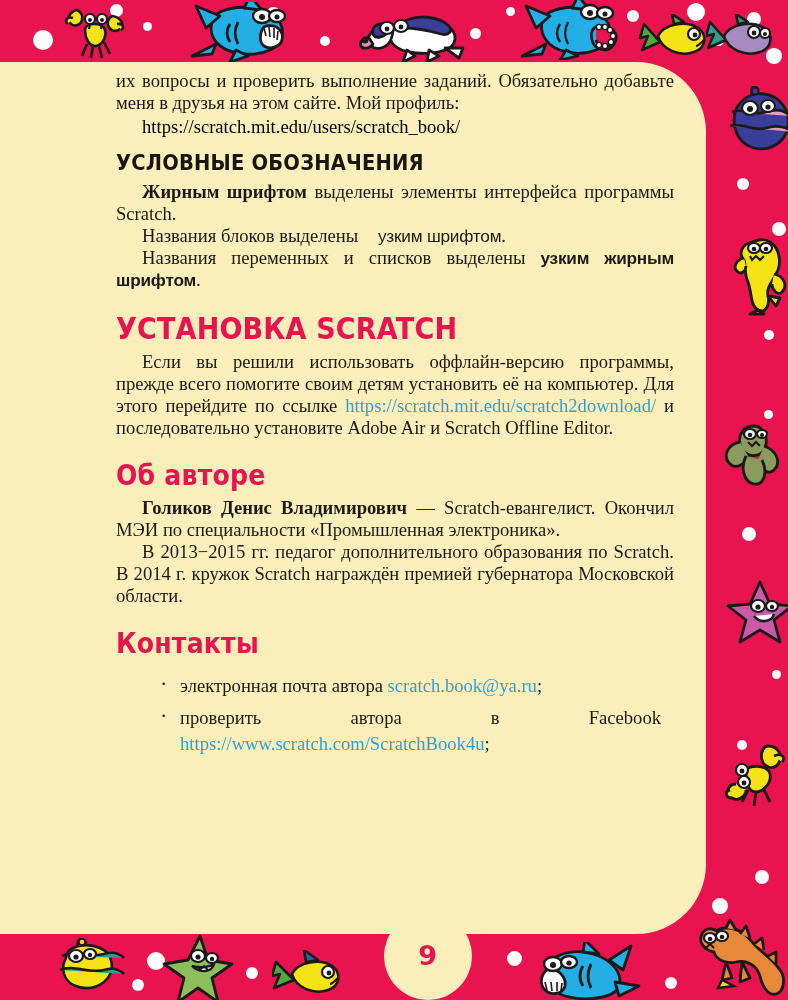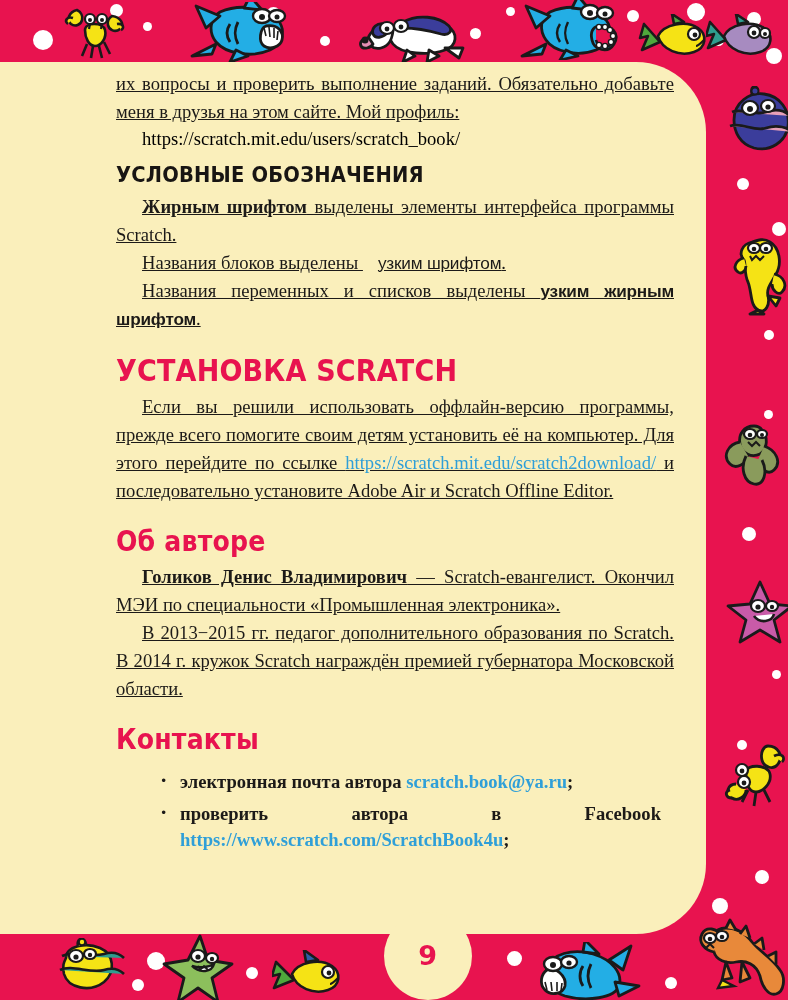--- a/index.html
+++ b/index.html
@@ -79,26 +79,25 @@
     left: 116px;
     top: 70px;
     width: 558px;
     z-index: 10;
   }
 
   p.body {
     margin: 0;
     font-family: "Liberation Serif", serif;
     font-size: 18.6px;
-    line-height: 28px;
+    line-height: 22px;
     color: #1c1a18;
     text-align: justify;
     text-indent: 26px;
     hyphens: manual;
-    text-decoration: underline;
   }
   p.body.noindent { text-indent: 0; }
 
   .url {
     color: #2F9FD8;
   }
   .urlblock {
     display: block;
     margin: 0;
     padding-left: 26px;
@@ -147,21 +146,20 @@
     transform-origin: left center;
   }
   h2.head-red.smaller {
     font-size: 28px;
   }
 
   ul.contacts {
     margin: 14px 13px 0 0;
     padding: 0 0 0 42px;
     list-style: none;
-    font-weight: bold;
   }
   ul.contacts li {
     position: relative;
     font-family: "Liberation Serif", serif;
     font-size: 18.6px;
     line-height: 25.5px;
     color: #1c1a18;
     text-align: justify;
     margin-bottom: 7px;
     padding-left: 22px;

